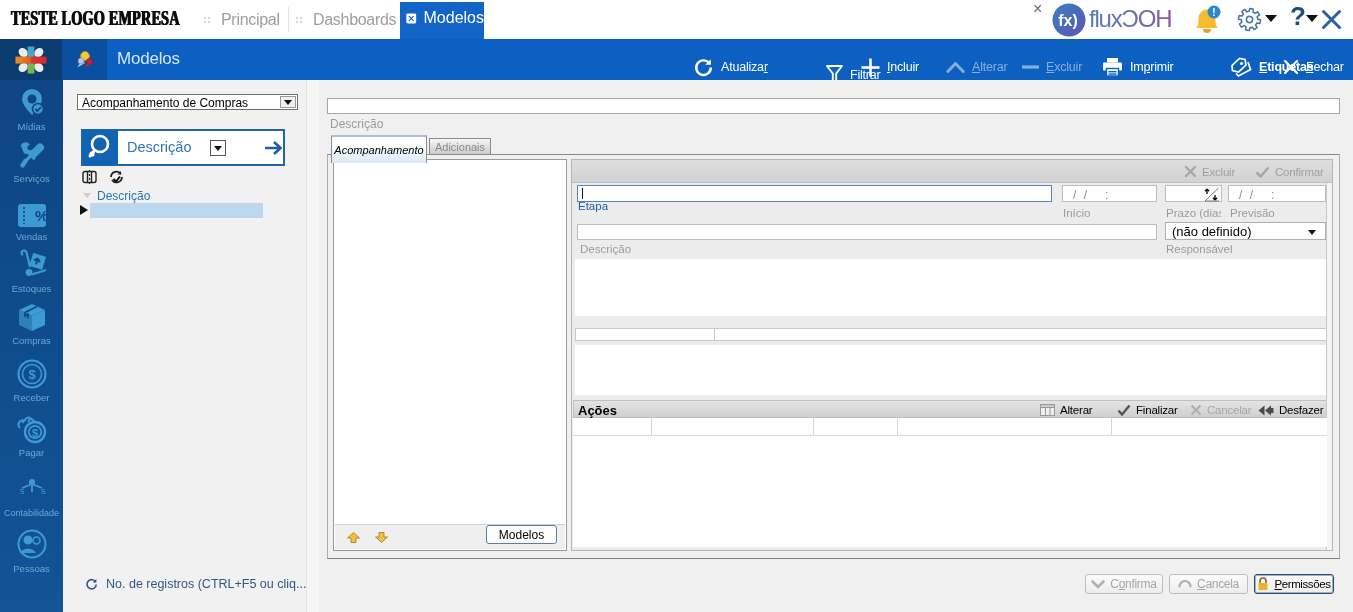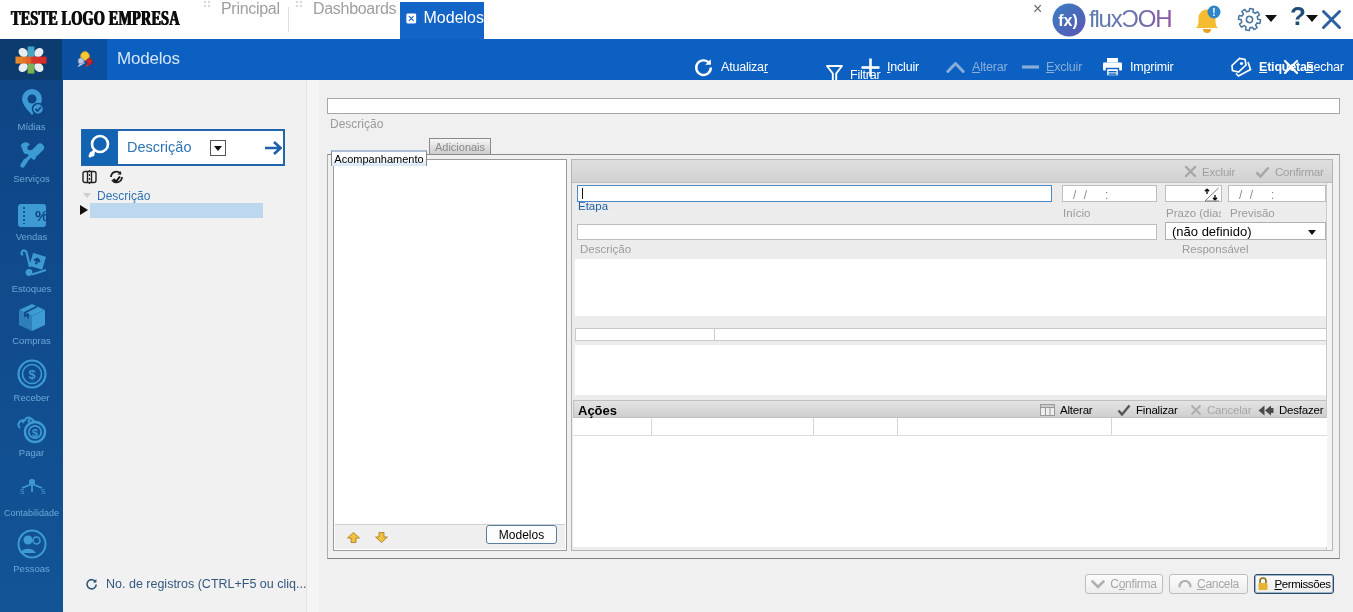--- a/index.html
+++ b/index.html
@@ -3,21 +3,21 @@
 <meta charset="utf-8">
 <style>
 * { margin:0; padding:0; box-sizing:border-box; }
 html,body { width:1353px; height:612px; overflow:hidden; font-family:"Liberation Sans", sans-serif; background:#f0f0f0; }
 .abs { position:absolute; }
 #stage { position:relative; width:1353px; height:612px; }
 
 
 #topbar { left:0; top:0; width:1353px; height:39px; background:#fff; }
 #applogo { left:11px; top:7px; font-family:"Liberation Serif", serif; font-weight:bold; font-size:20px; letter-spacing:0.2px; color:#0d0d0d; text-shadow:0.7px 0 0 #0d0d0d, -0.7px 0 0 #0d0d0d; transform:scaleX(0.715); transform-origin:0 0; white-space:nowrap; }
-.toptab { top:0; height:39px; display:flex; align-items:flex-start; color:#9e9e9e; font-size:16px; letter-spacing:-0.3px; }
+.toptab { top:0; height:39px; display:flex; align-items:center; color:#9e9e9e; font-size:16px; letter-spacing:-0.3px; }
 .tabdots { display:inline-block; width:8px; height:8px; margin-right:10px; opacity:.55;
   background:
    radial-gradient(circle at 2px 2px,#bdbdbd 1.4px,transparent 1.6px),
    radial-gradient(circle at 6px 2px,#bdbdbd 1.4px,transparent 1.6px),
    radial-gradient(circle at 2px 6px,#bdbdbd 1.4px,transparent 1.6px),
    radial-gradient(circle at 6px 6px,#bdbdbd 1.4px,transparent 1.6px); }
 .tabsep { top:7px; width:1px; height:25px; background:#e0e0e0; }
 #tab-modelos { left:400px; top:2px; width:84px; height:37px; background:#1264c6; color:#fff; display:flex; align-items:center; font-size:16px; padding-bottom:5px; }
 #tab-modelos .closebox { width:15px; height:15px; margin:0 7px 0 6px; }
 
@@ -59,21 +59,21 @@
 #grid-row { left:90px; top:203px; width:173px; height:15px; background:#bdd7ee; }
 #grid-ptr { left:80px; top:205px; width:0; height:0; border-left:8px solid #111; border-top:5.5px solid transparent; border-bottom:5.5px solid transparent; }
 #nreg { left:85px; top:577px; color:#33577f; font-size:12.5px; display:flex; align-items:center; }
 #nreg svg { margin-right:8px; }
 
 
 #mainbg { left:319px; top:80px; width:1034px; height:532px; background:#f0f0f0; }
 #descinput { left:327px; top:98px; width:1013px; height:16px; background:#fff; border:1px solid #a6a6a6; }
 #desclbl { left:330px; top:117px; font-size:12px; color:#9b9b9b; }
 
-.tab1 { left:331px; top:150px; width:96px; height:16px; background:linear-gradient(#ffffff 35%, #d8e7f6); border:1px solid #8a8a8a; border-bottom:none; border-top:2px solid #aebdd4; font-size:11px; color:#000; display:flex; align-items:center; justify-content:center; z-index:3; }
+.tab1 { left:331px; top:135px; width:96px; height:28px; background:linear-gradient(#ffffff 35%, #d8e7f6); border:1px solid #8a8a8a; border-bottom:none; border-top:2px solid #aebdd4; font-size:11px; color:#000; display:flex; align-items:center; justify-content:center; z-index:3;font-style:italic; }
 .tab2 { left:429px; top:138px; width:62px; height:17px; background:linear-gradient(#f6f6f6,#c9c9c9); border:1px solid #8a8a8a; border-bottom:none; font-size:11px; color:#8a8a8a; display:flex; align-items:center; justify-content:center; z-index:1; }
 #tabpanel { left:327px; top:154px; width:1013px; height:405px; background:#f0f0f0; border:1px solid #adadad; border-top:1px solid #8a8a8a; border-bottom:1px solid #7f7f7f; z-index:2; }
 
 
 #lbox { position:absolute; left:5px; top:4px; width:234px; height:392px; background:#fff; border:1px solid #9a9a9a; }
 #lbox .foot { position:absolute; left:1px; right:1px; bottom:1px; height:25px; background:#efefef; border-top:1px solid #d0d0d0; }
 #etapasbtn { position:absolute; right:8px; bottom:5px; width:71px; height:19px; background:#fdfdfd; border:1px solid #5a7da0; border-radius:3px; font-size:12px; color:#000; display:flex; align-items:center; justify-content:center; }
 
 
 #rpanel { position:absolute; left:243px; top:4px; width:762px; height:392px; background:#ececec; border:1px solid #b5b5b5; }
@@ -367,20 +367,24 @@
       <circle cx="17" cy="16" r="13.5" fill="none" stroke="#3d9ad2" stroke-width="2"></circle>
       <circle cx="13" cy="12" r="4.5" fill="#3d9ad2"></circle>
       <path d="M5 25 a9 8 0 0 1 16 0 z" fill="#3d9ad2"></path>
       <circle cx="21.5" cy="12.5" r="3.5" fill="none" stroke="#3d9ad2" stroke-width="1.6"></circle>
     </svg>
     Pessoas
   </div>
 
   <div id="lpanel" class="abs"></div>
   <div id="lscroll" class="abs"></div>
+  <div id="combo1" class="abs">
+      <span class="txt">Acompanhamento de Compras</span>
+      <span class="combobtn"></span>
+    </div>
   <div id="searchbox" class="abs">
     <span class="mag">
       <svg width="36" height="35" viewBox="0 0 36 35">
         <circle cx="18" cy="14" r="8" fill="none" stroke="#fff" stroke-width="2.6"></circle>
         <path d="M12.5 20.5 L8 26" stroke="#fff" stroke-width="3" stroke-linecap="round"></path>
         <circle cx="10" cy="24" r="2.6" fill="#fff"></circle>
       </svg>
     </span>
     <span class="fld">Descrição</span>
     <span class="dd"></span>
@@ -469,21 +473,21 @@
       <div class="flbl blue" style="left:6px;top:40px;">Etapa</div>
       <div class="flbl" style="left:491px;top:47px;">Início</div>
       <div class="flbl" style="left:594px;top:47px;width:55px;overflow:hidden;">Prazo (dias</div>
       <div class="flbl" style="left:658px;top:47px;">Previsão</div>
       <div id="desc2-in"></div>
       <div id="resp-dd">
           <span class="t">(não definido)</span>
           <span class="ar"></span>
         </div>
       <div class="flbl" style="left:8px;top:83px;">Descrição</div>
-      <div class="flbl" style="left:594px;top:83px;margin-left:16px;">Responsável</div>
+      <div class="flbl" style="left:594px;top:83px;">Responsável</div>
       <div id="bigbox1"></div>
       <div id="tworow">
           <span class="dv"></span>
         </div>
       <div id="bigbox2"></div>
       <div id="acoesbar">
         <span class="ttl">Ações</span>
         <div class="acbtn" style="left:466px;">
           <svg width="15" height="12" viewBox="0 0 15 12">
               <rect x="0.5" y="0.5" width="14" height="11" fill="#eee" stroke="#999"></rect>

